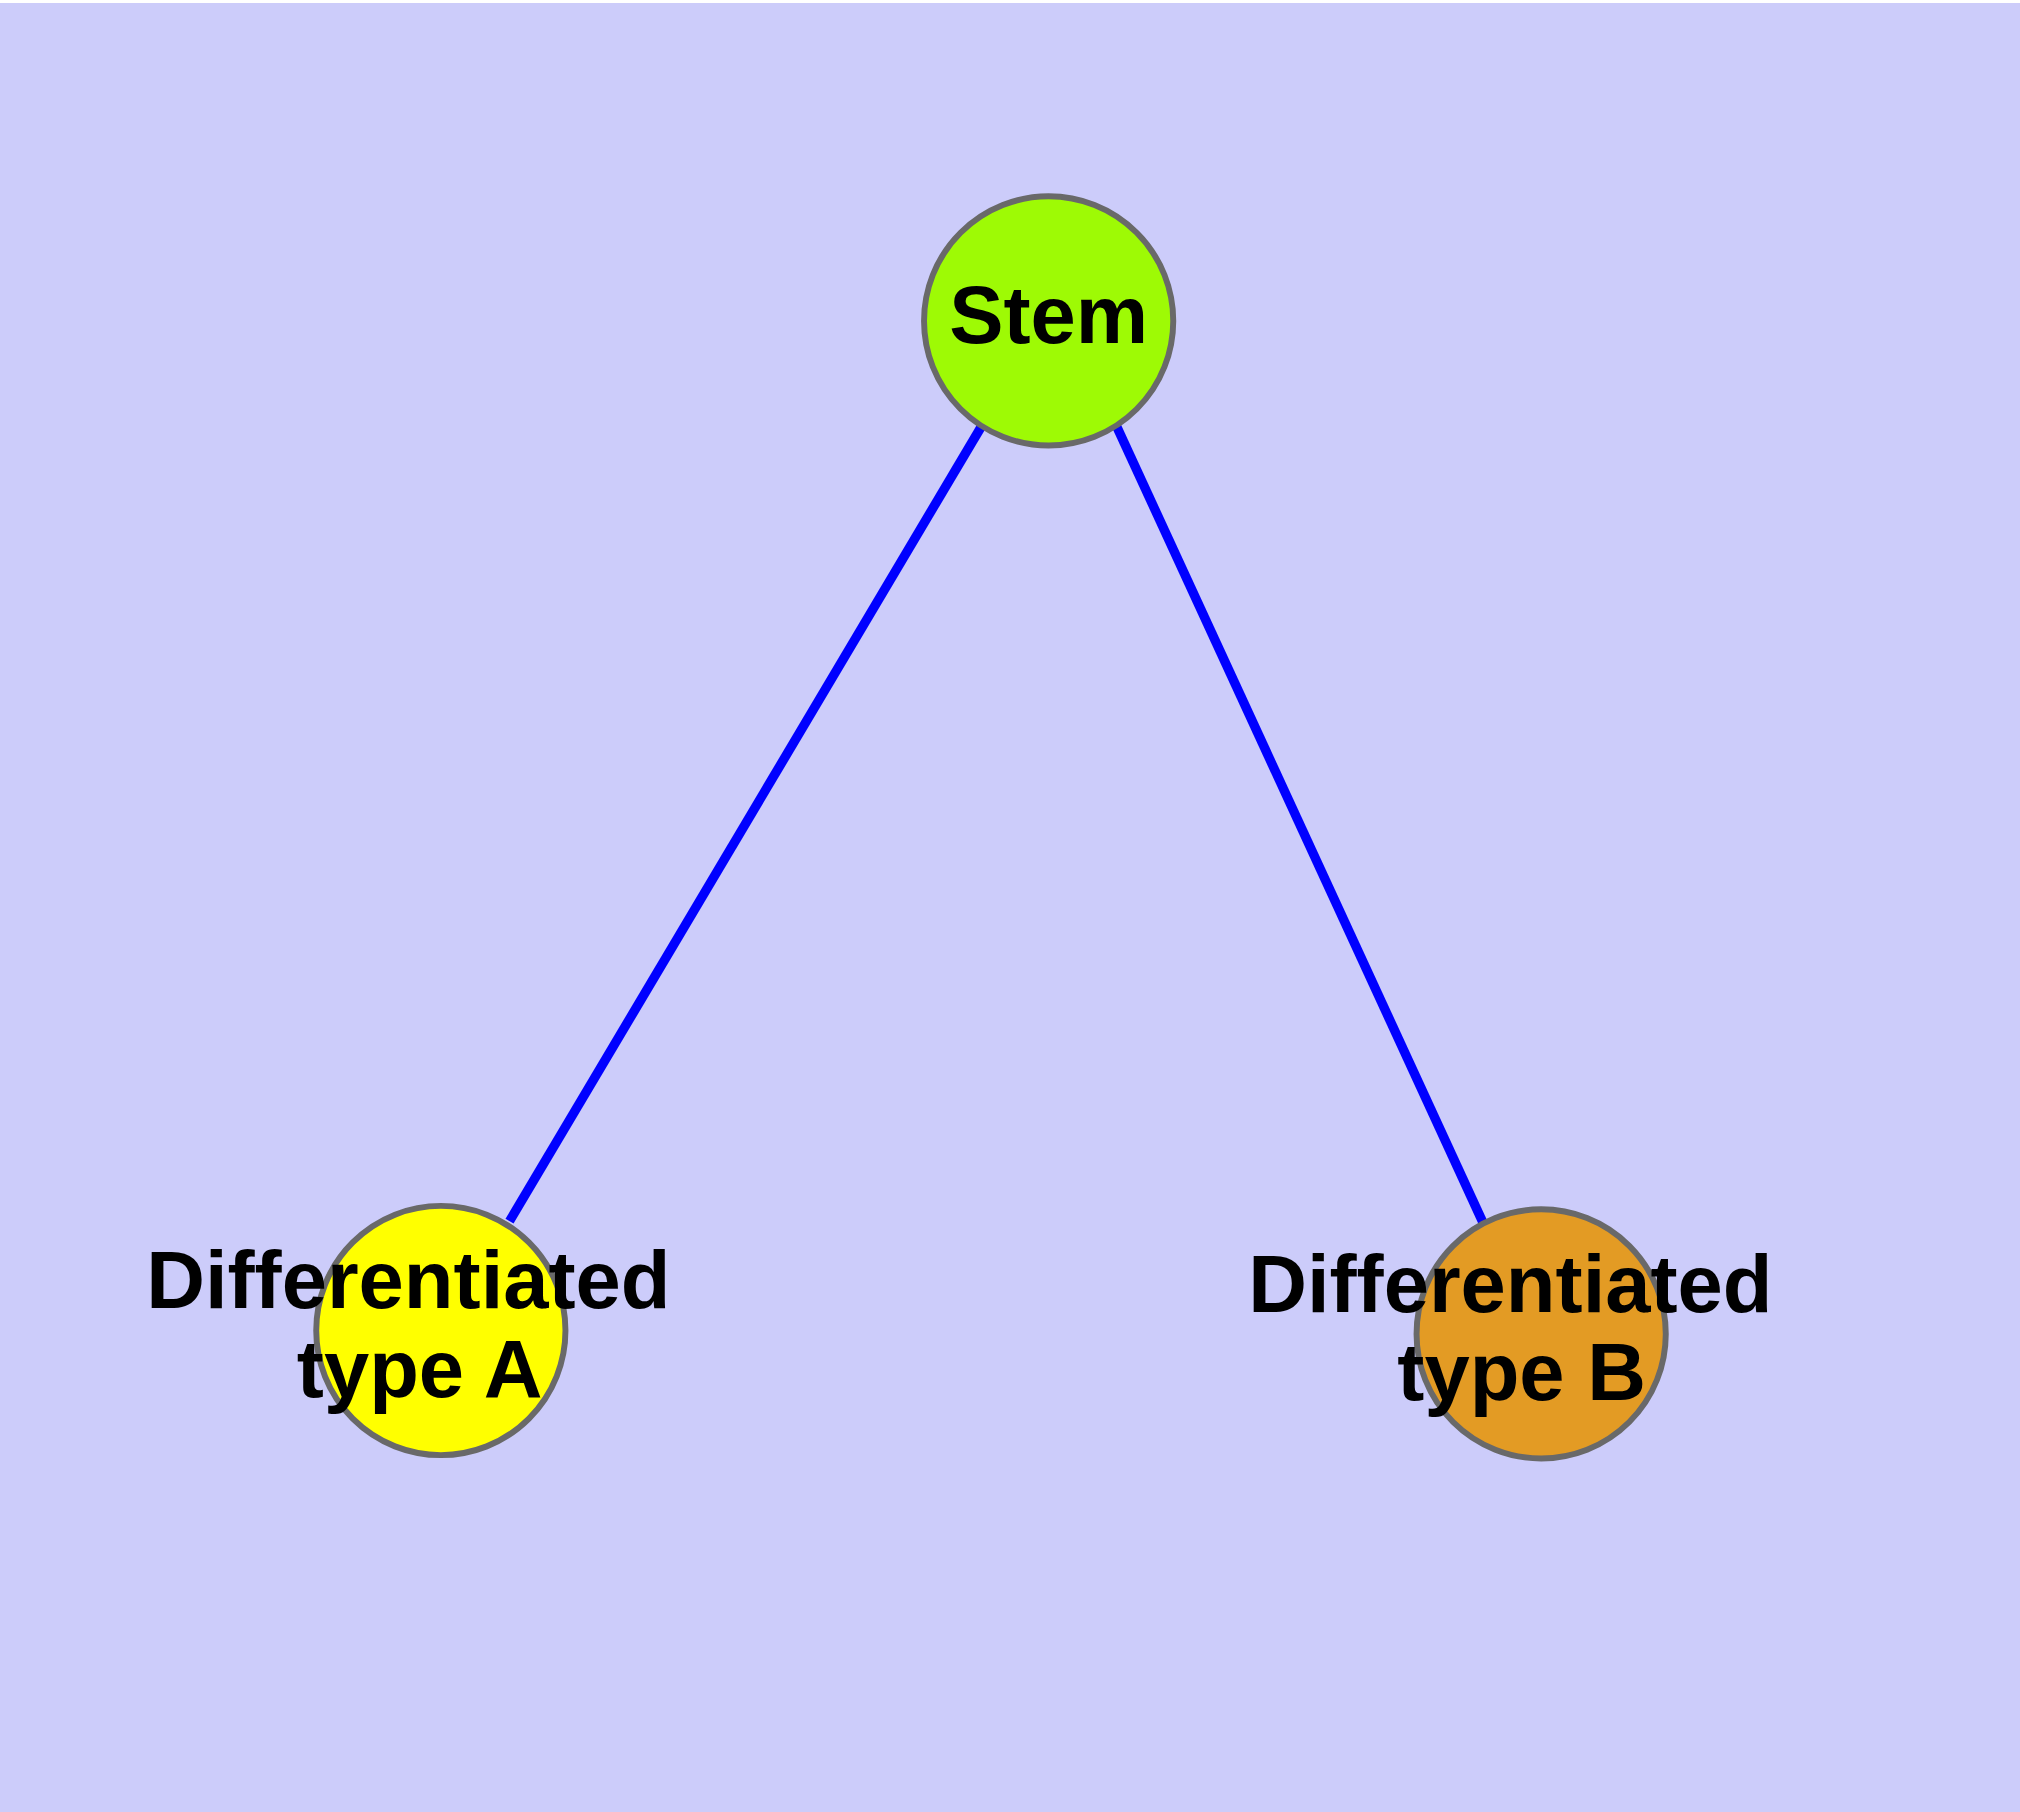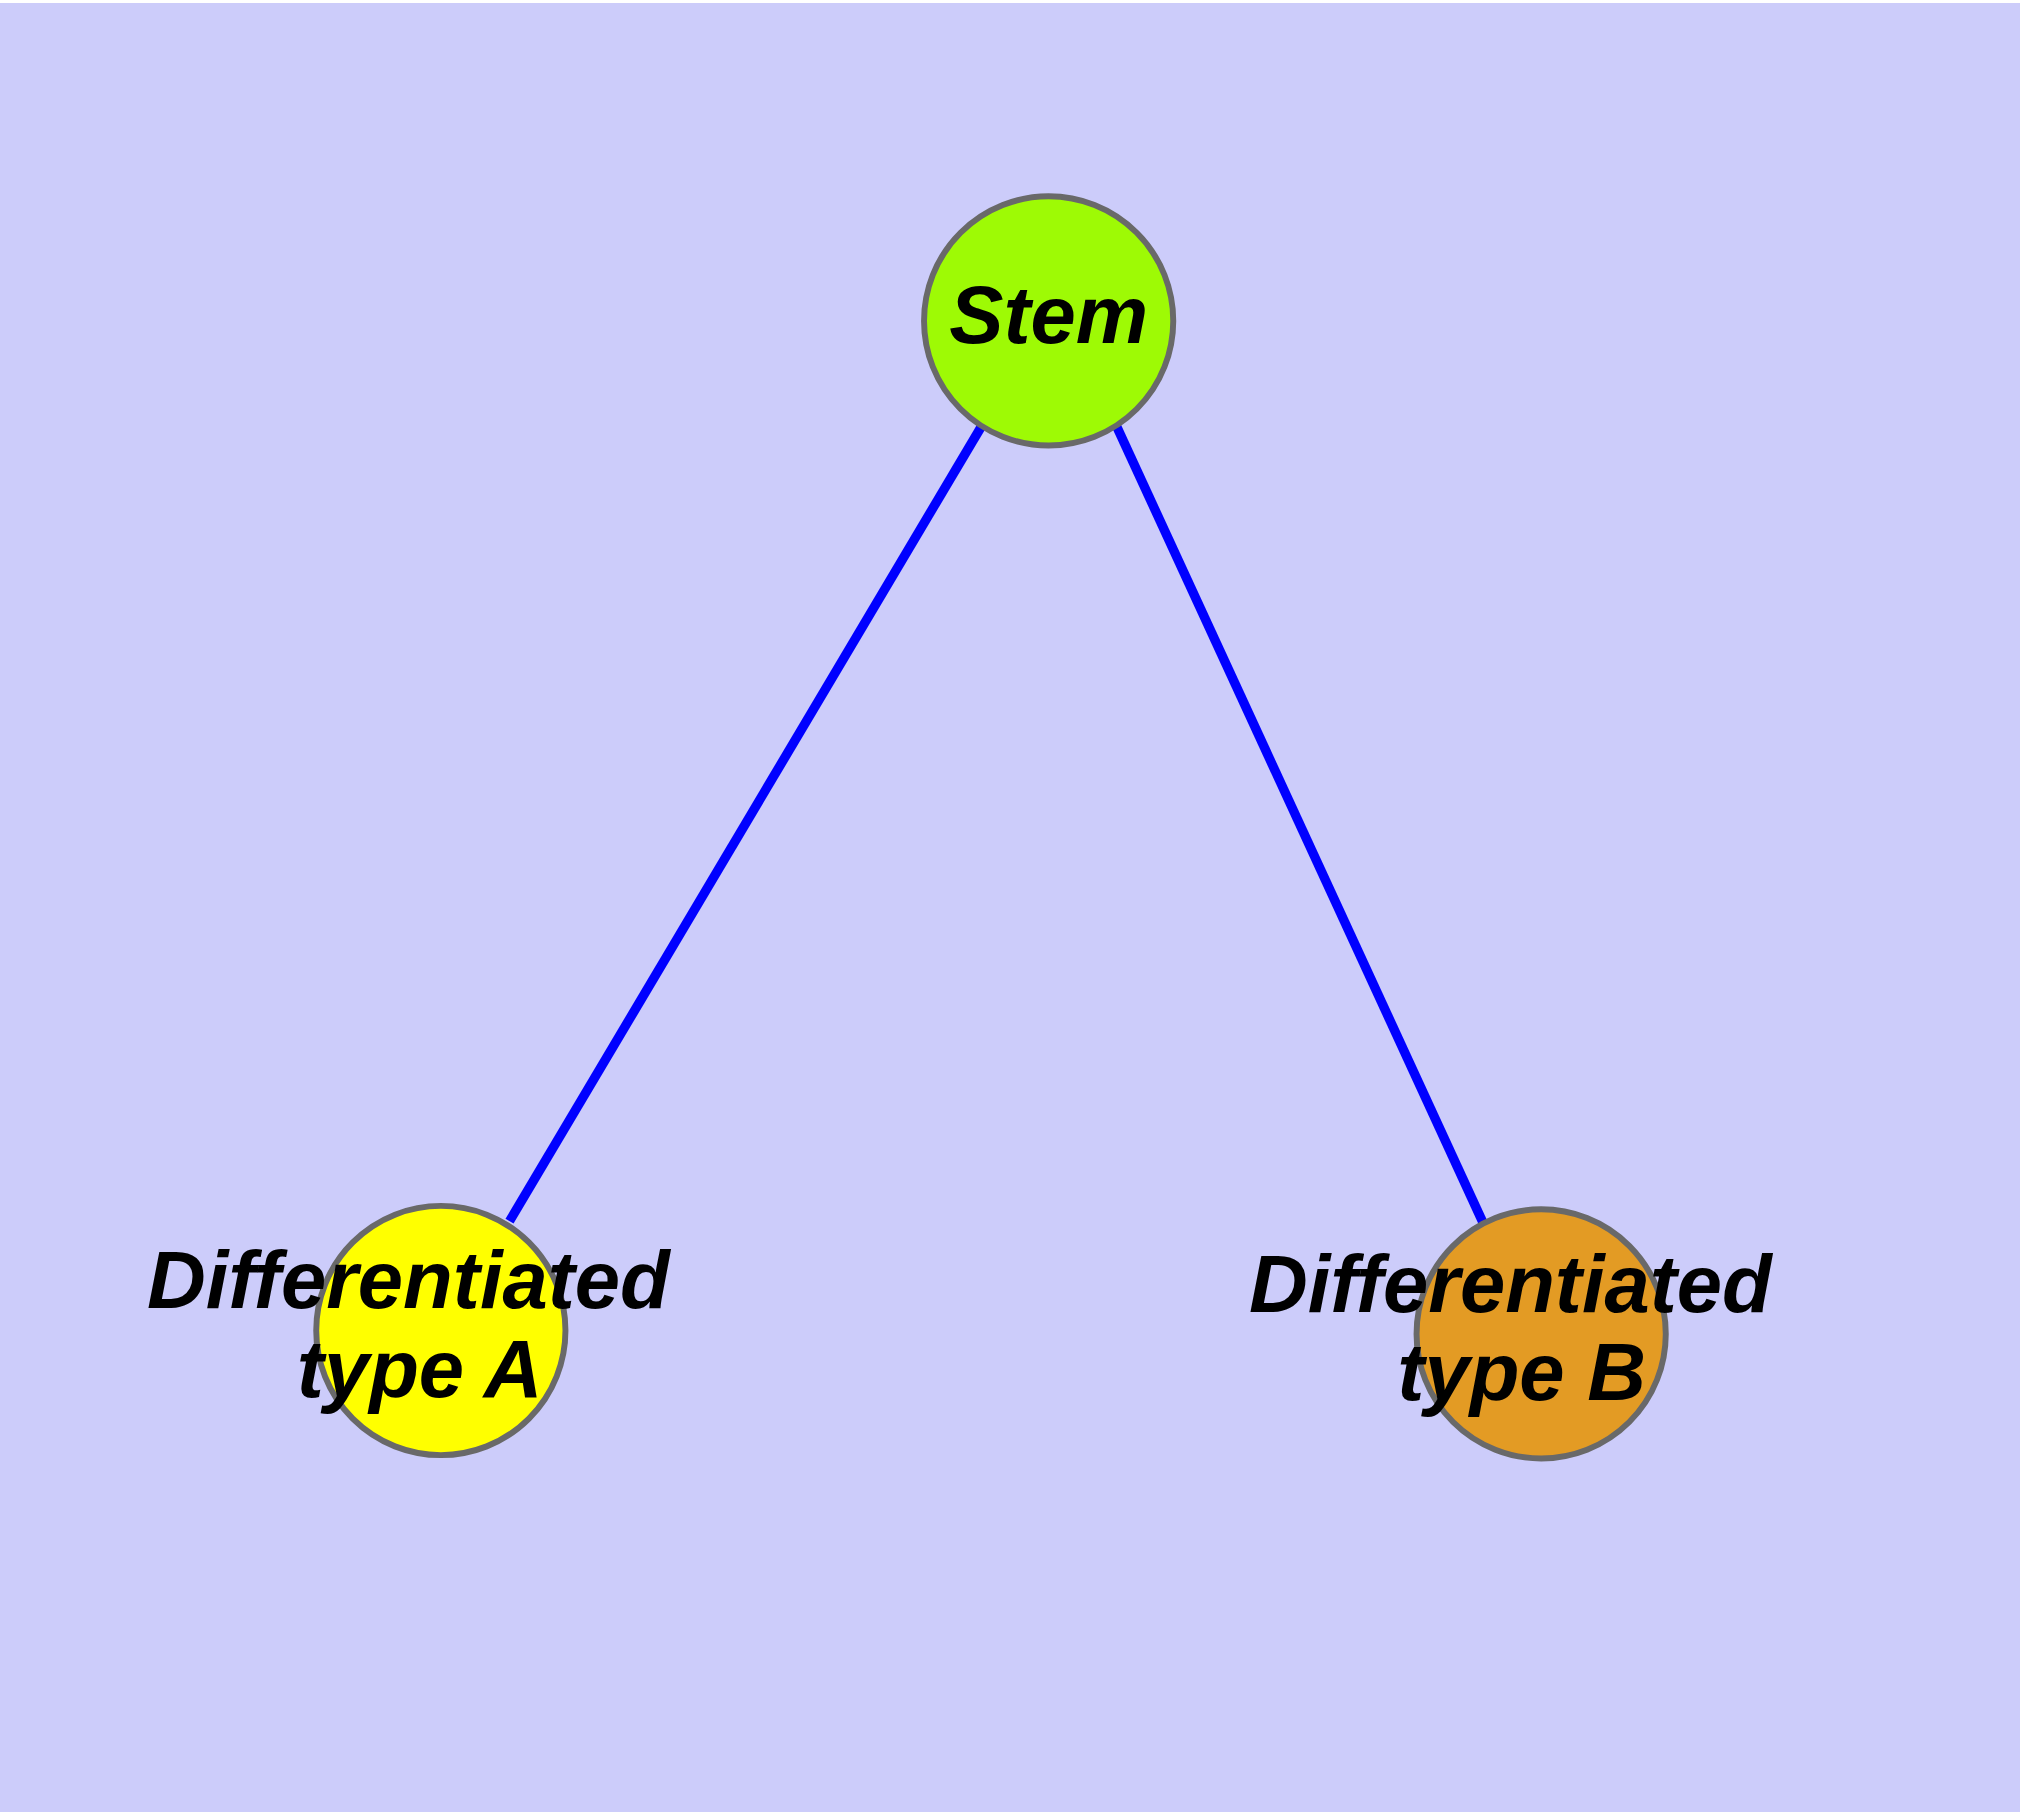--- a/index.html
+++ b/index.html
@@ -37,21 +37,21 @@
     fill: #000000;
     text-anchor: middle;
     dominant-baseline: middle;
   }
   .node-label.big { font-size: 96px; }
   .node-label.wide { font-size: 96px; }
 </style>
 </head>
 <body>
 
-<div id="canvas" style="width: 2021px; height: 1812px; font-style: italic;">
+<div id="canvas" style="width: 2021px; height: 1812px;">
   <div id="graph-surface" style="background: rgb(204, 204, 250);">
     <svg id="graph-svg" viewBox="0 0 2384 2134" xmlns="http://www.w3.org/2000/svg">
 
       <g>
         <line class="graph-edge" stroke="#0000ff" stroke-width="11" stroke-linecap="butt" x1="1158" y1="499" x2="601" y2="1437"></line>
         <line class="graph-edge" stroke="#0000ff" stroke-width="11" stroke-linecap="butt" x1="1317" y1="499" x2="1750" y2="1440"></line>
       </g>
 
       <g>
         <circle class="graph-node" stroke="#696969" stroke-width="7" cx="1237" cy="375" r="147" fill="#9efa05"></circle>

